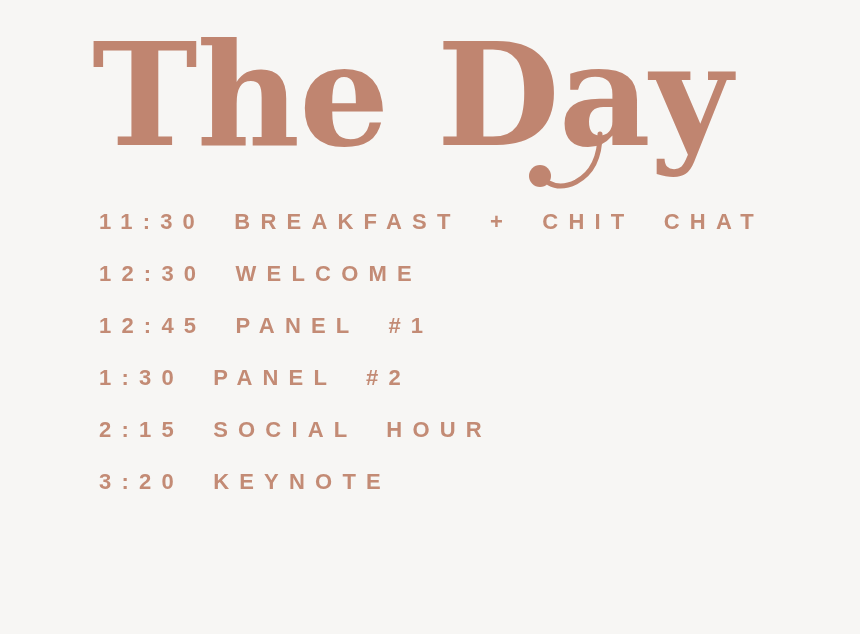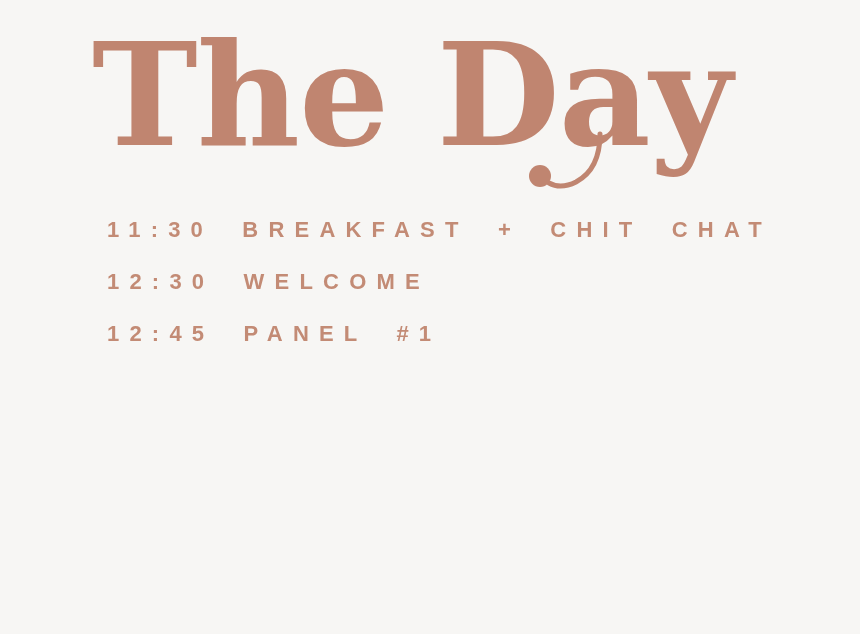--- a/index.html
+++ b/index.html
@@ -47,21 +47,21 @@
     font-size: 142px;
     letter-spacing: -1px;
   }
 
   
   .schedule {
     position: absolute;
     left: 99px;
     top: 196px;
     width: 740px;
-    margin: 8px;
+    margin: 0;
     padding: 0;
     list-style: none;
   }
 
   .schedule-item {
     height: 52px;
     line-height: 52px;
     margin: 0;
     padding: 0;
     white-space: nowrap;
@@ -88,15 +88,18 @@
                C 512 150, 503 166, 488 174
                C 478 179, 468 179, 461 175" fill="none" stroke="#c08570" stroke-width="5" stroke-linecap="round"></path>
       <circle cx="452" cy="168" r="11" fill="#c08570"></circle>
     </svg>
   </div>
 
   <ul class="schedule">
     <li class="schedule-item">11:30  BREAKFAST + CHIT CHAT</li>
     <li class="schedule-item">12:30  WELCOME</li>
     <li class="schedule-item">12:45  PANEL #1</li>
+    <li class="schedule-item">1:30  PANEL #2</li>
+    <li class="schedule-item">2:15  SOCIAL HOUR</li>
+    <li class="schedule-item">3:20  KEYNOTE</li>
   </ul>
 
 </div>
 
 </body></html>

